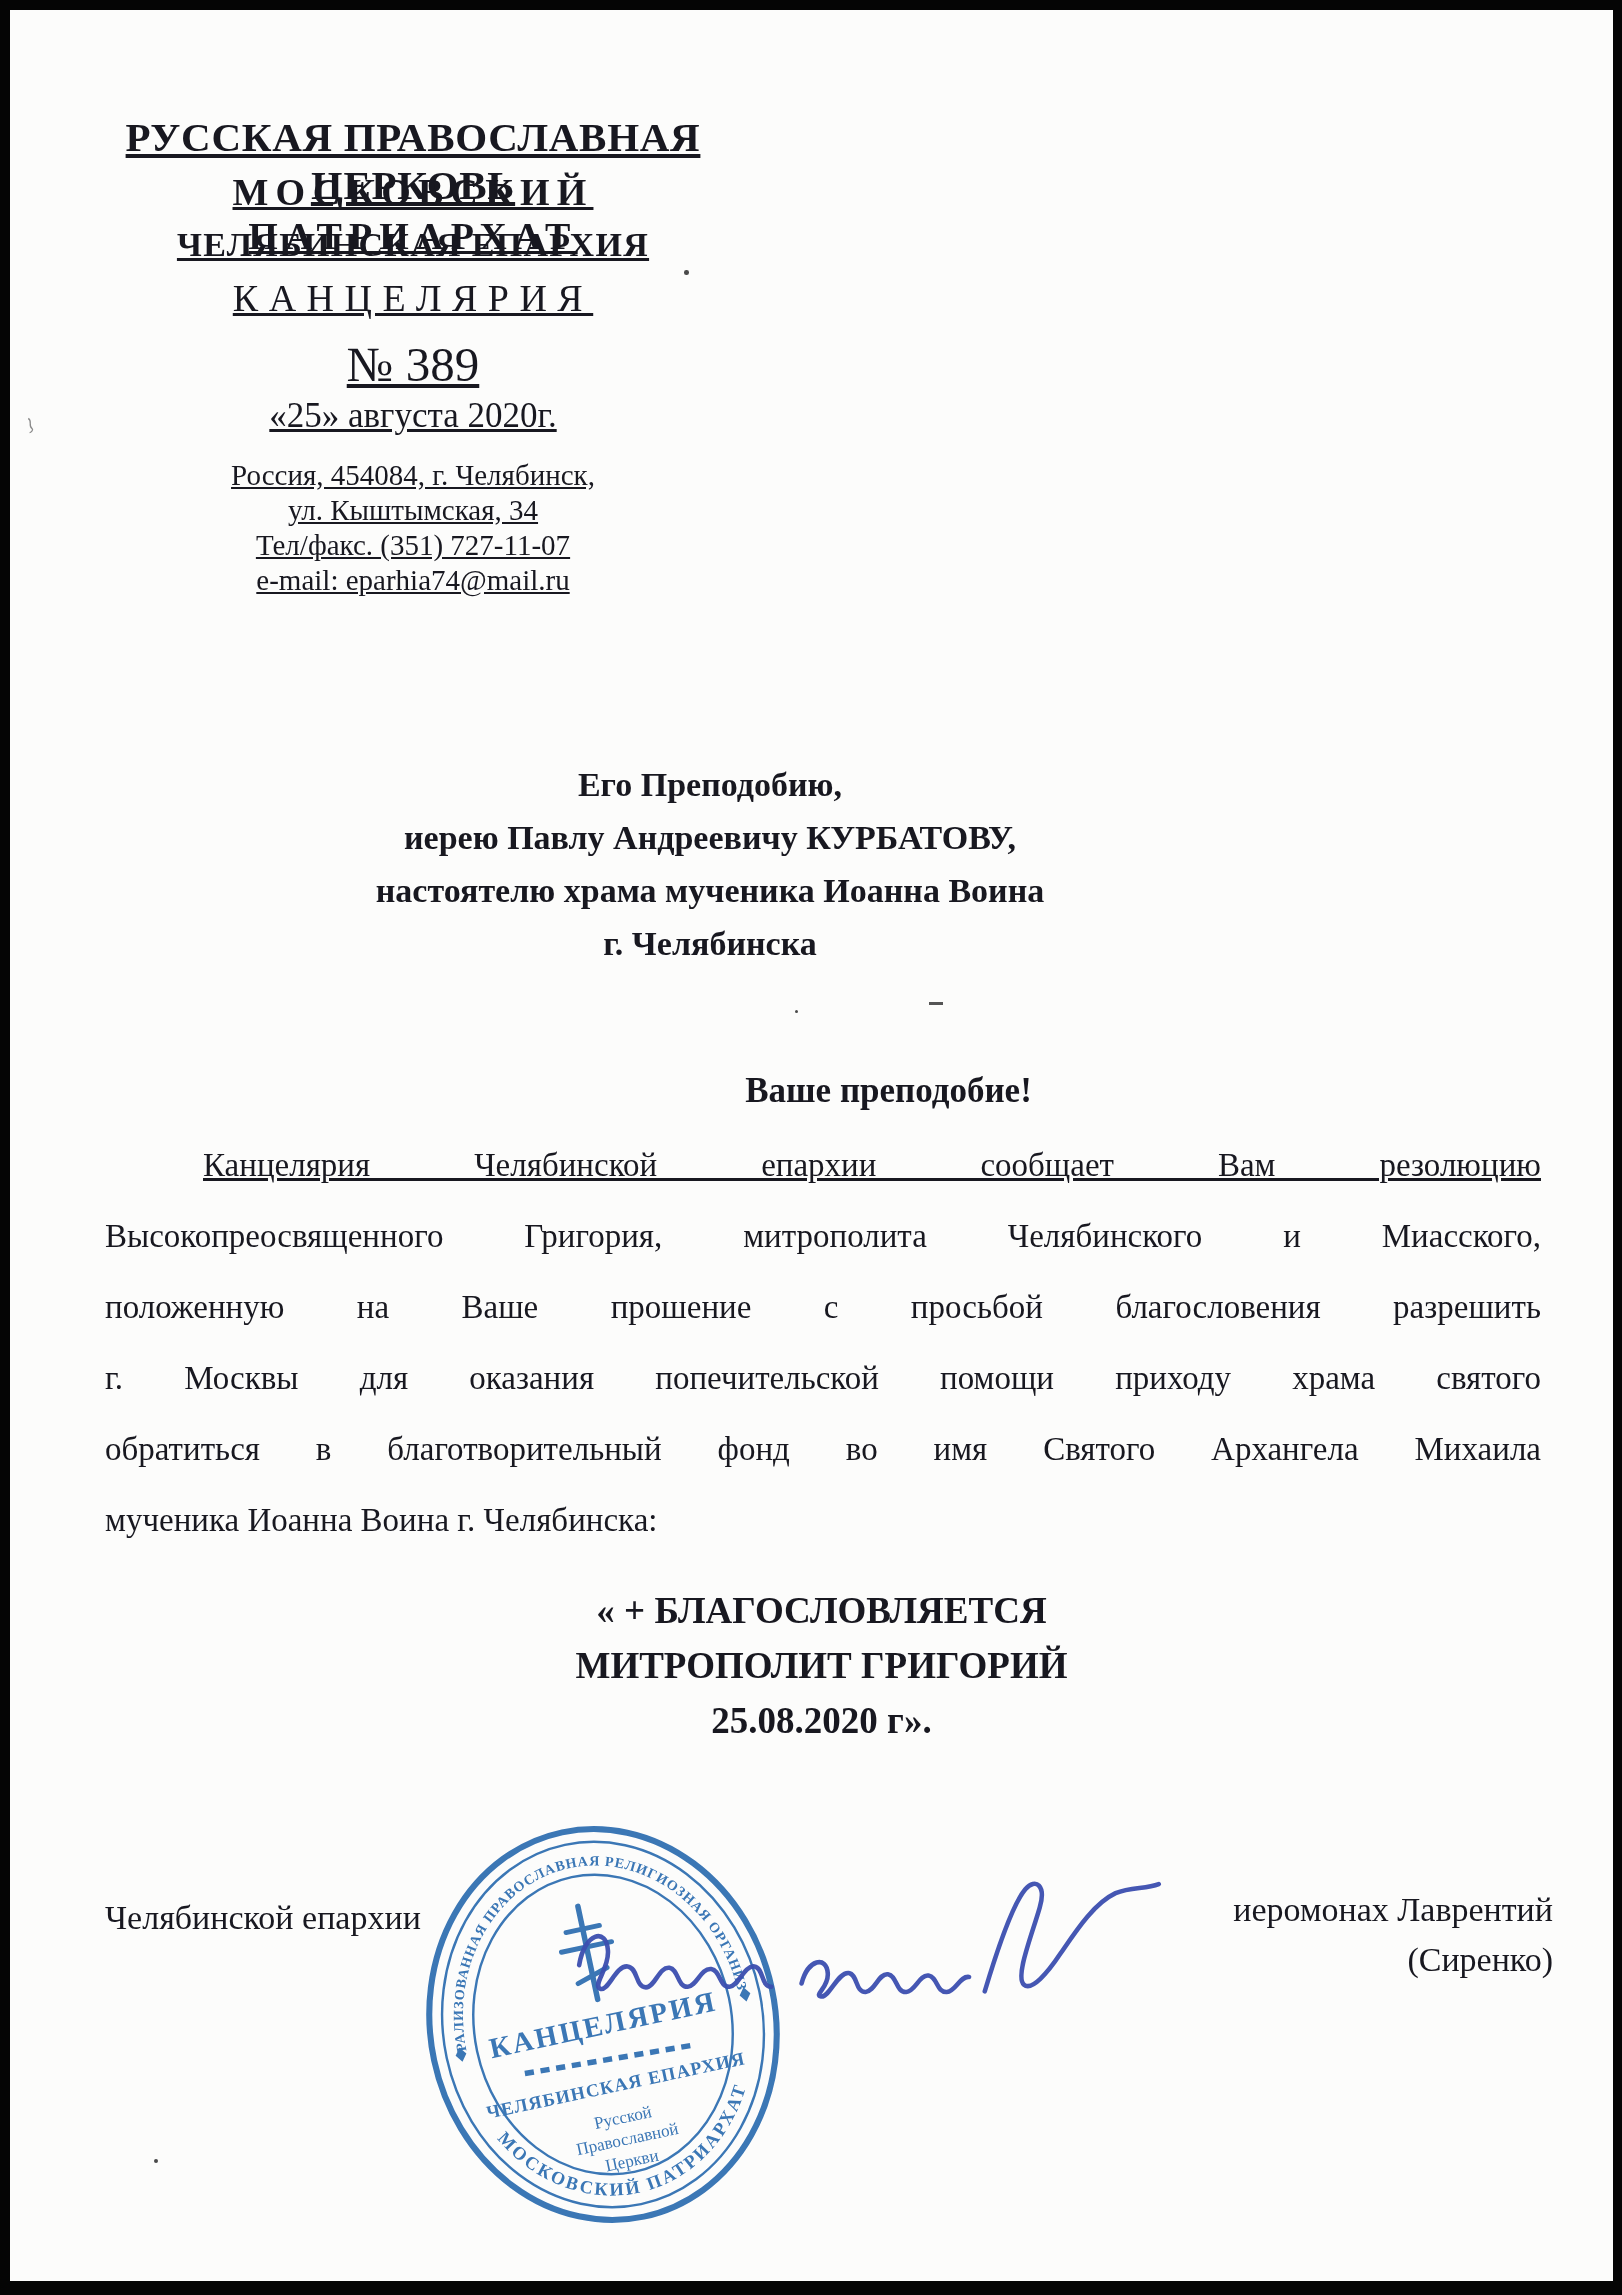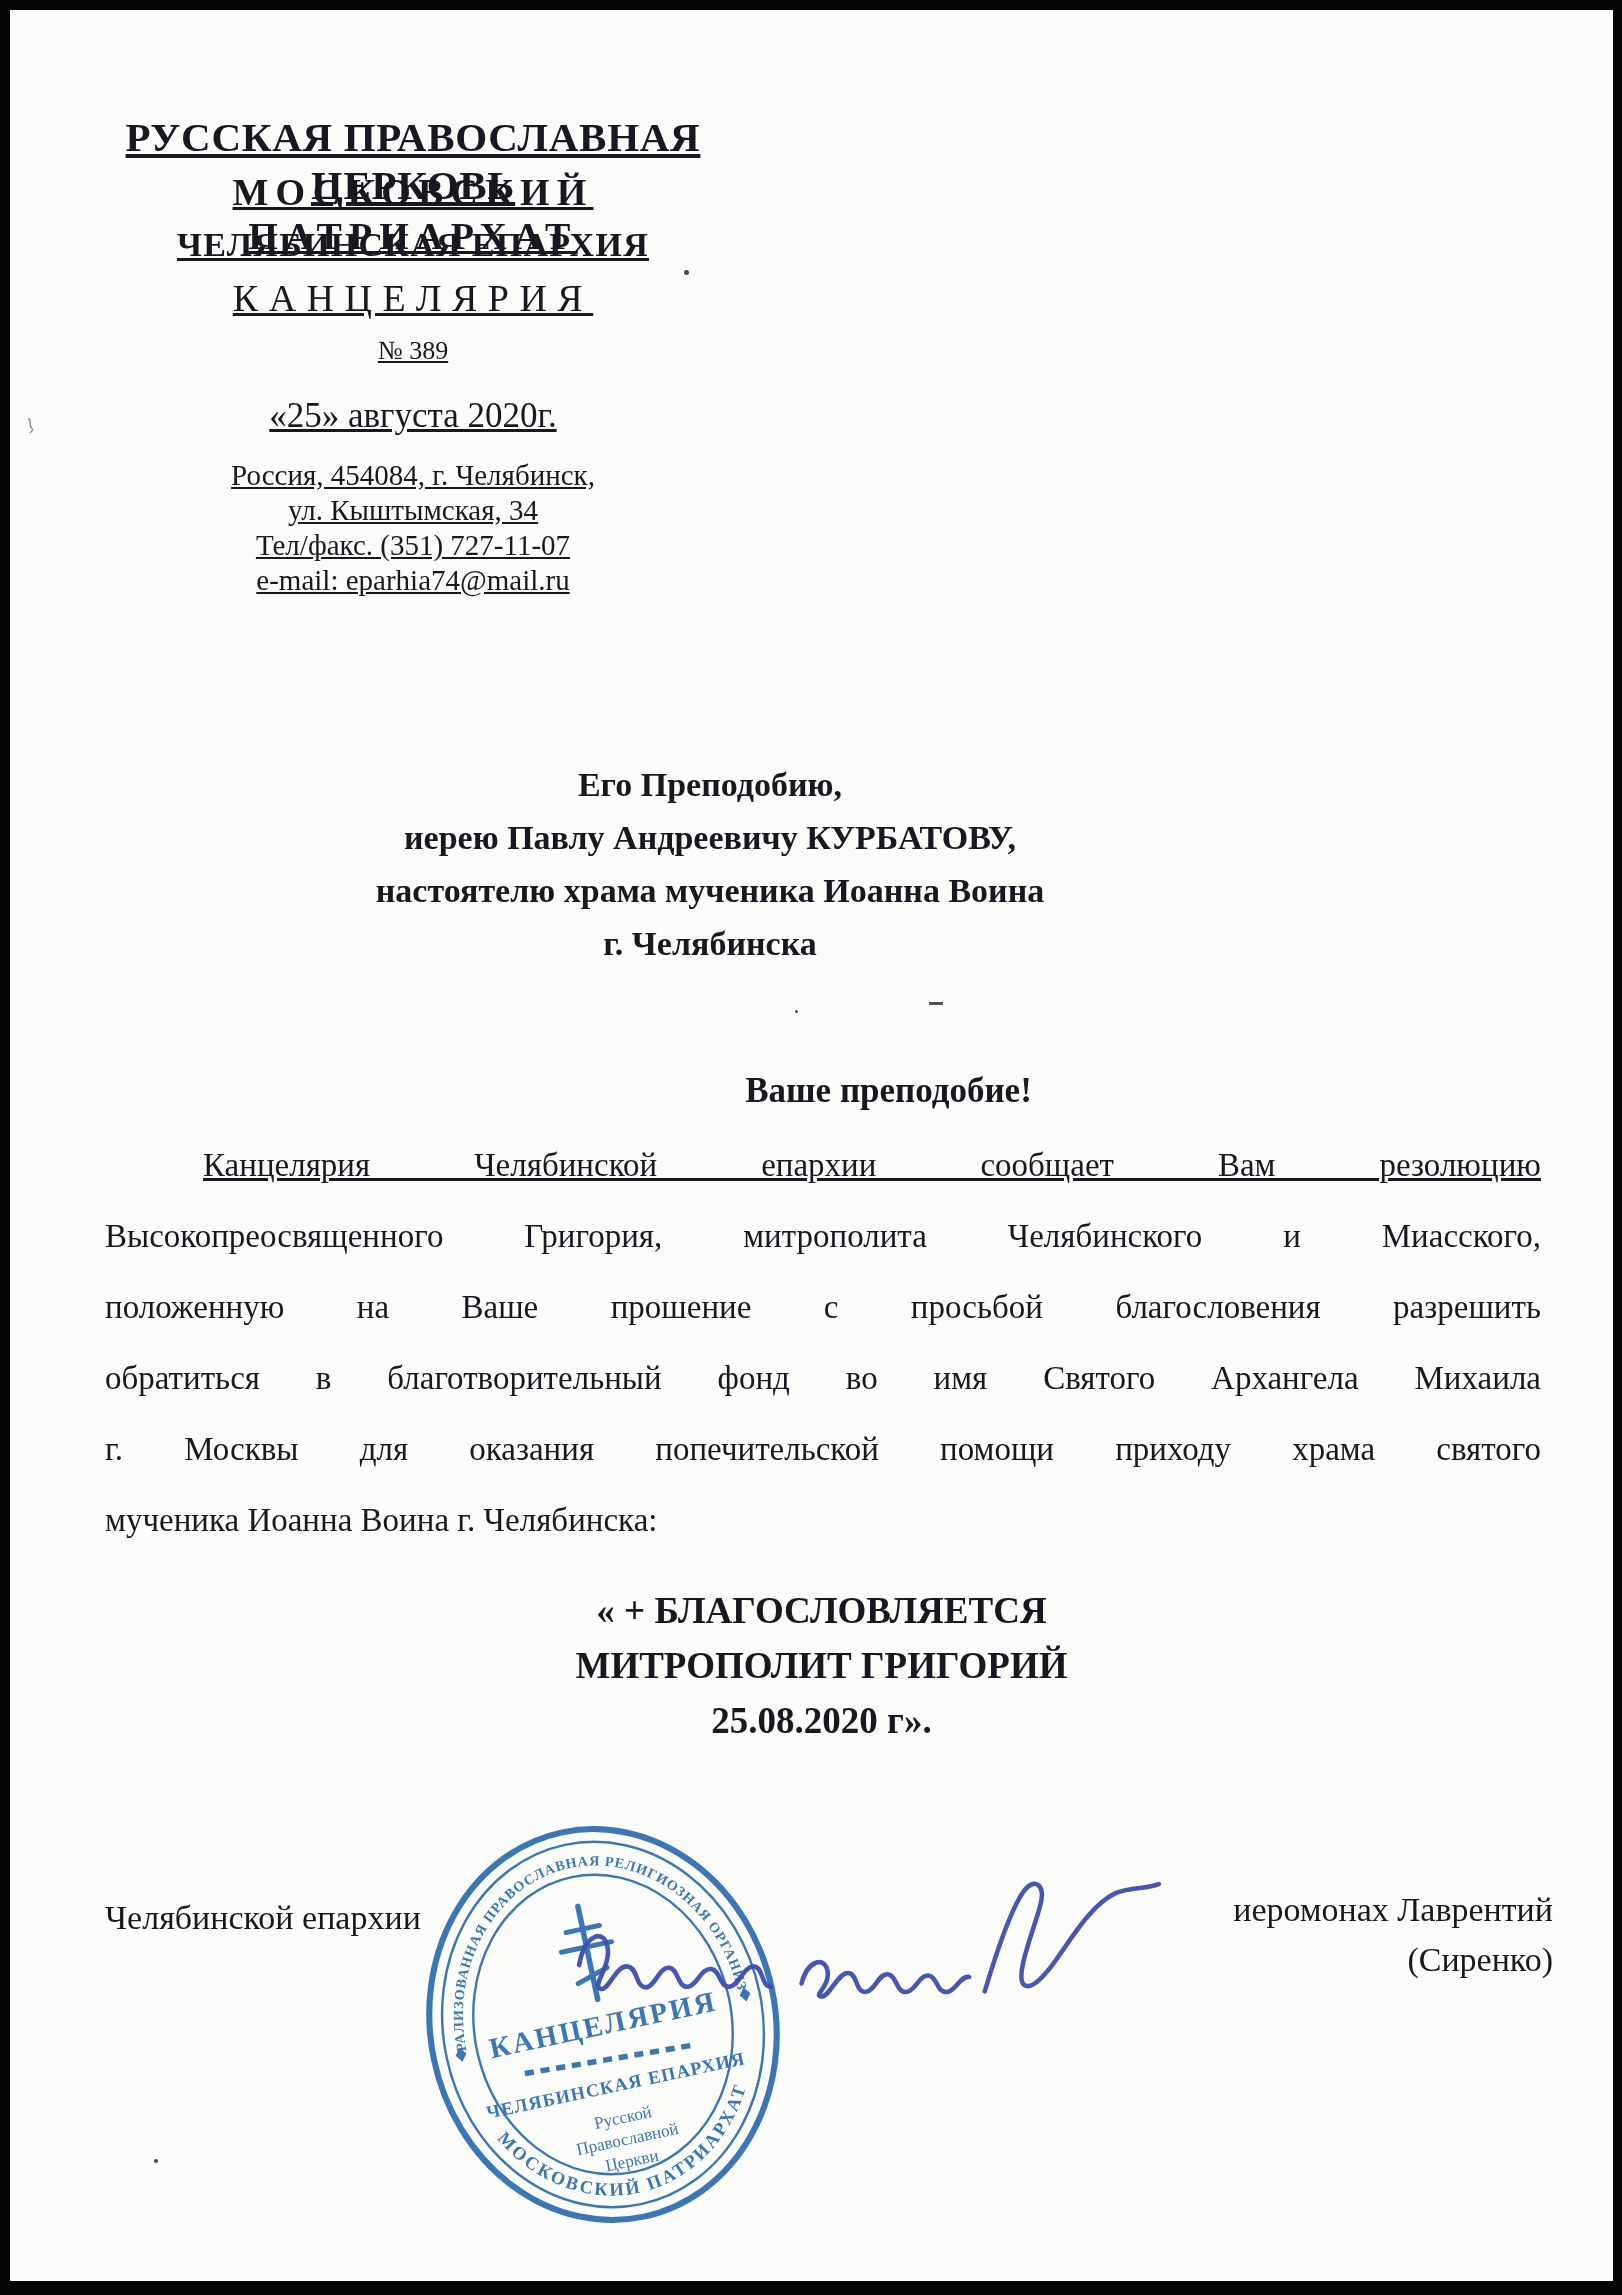--- a/index.html
+++ b/index.html
@@ -14,21 +14,21 @@
     font-family:"Liberation Serif","DejaVu Serif",serif;
     color:#181820;
   }
   .abs { position:absolute; }
   
   .lh { left:92px; width:622px; text-align:center;text-decoration:underline; }
   .lh1 { top:103px; font-size:41px; font-weight:bold; letter-spacing:0.7px; }
   .lh2 { top:160px; font-size:38px; font-weight:bold; letter-spacing:7.2px; }
   .lh3 { top:216px; font-size:34px; font-weight:bold; letter-spacing:1.3px; }
   .lh4 { top:266px; font-size:38px; letter-spacing:10.5px; }
-  .lh5 { top:326px; font-size:26px; }
+  .lh5 { top:326px; font-size:49px; }
   .lh6 { top:386px; font-size:35px; }
   .addr { top:448px; font-size:29px; line-height:35px; }
   
   .addressee { left:340px; top:722px; width:720px; text-align:center;
                font-size:34px; font-weight:bold; line-height:53px;margin-top:26px; }
   
   .salutation { left:486px; top:1061px; width:785px; text-align:center;
                 font-size:35px; font-weight:bold; }
   
   .body { left:95px; top:1120px; width:1436px; font-size:33px; line-height:71px; }
@@ -73,22 +73,22 @@
     <div>настоятелю храма мученика Иоанна Воина</div>
     <div>г. Челябинска</div>
   </div>
 
   <div class="abs salutation">Ваше преподобие!</div>
 
   <div class="abs body">
     <div class="jline first">Канцелярия Челябинской епархии сообщает Вам резолюцию</div>
     <div class="jline">Высокопреосвященного Григория, митрополита Челябинского и Миасского,</div>
     <div class="jline">положенную на Ваше прошение с просьбой благословения разрешить</div>
+    <div class="jline">г. Москвы для оказания попечительской помощи приходу храма святого</div>
     <div class="jline">обратиться в благотворительный фонд во имя Святого Архангела Михаила</div>
-    <div class="jline">г. Москвы для оказания попечительской помощи приходу храма святого</div>
     <div class="lline">мученика Иоанна Воина г. Челябинска:</div>
   </div>
 
   <div class="abs resolution">
     <div>« + БЛАГОСЛОВЛЯЕТСЯ</div>
     <div>МИТРОПОЛИТ ГРИГОРИЙ</div>
     <div>25.08.2020 г».</div>
   </div>
 
   <div class="abs sig-left">

